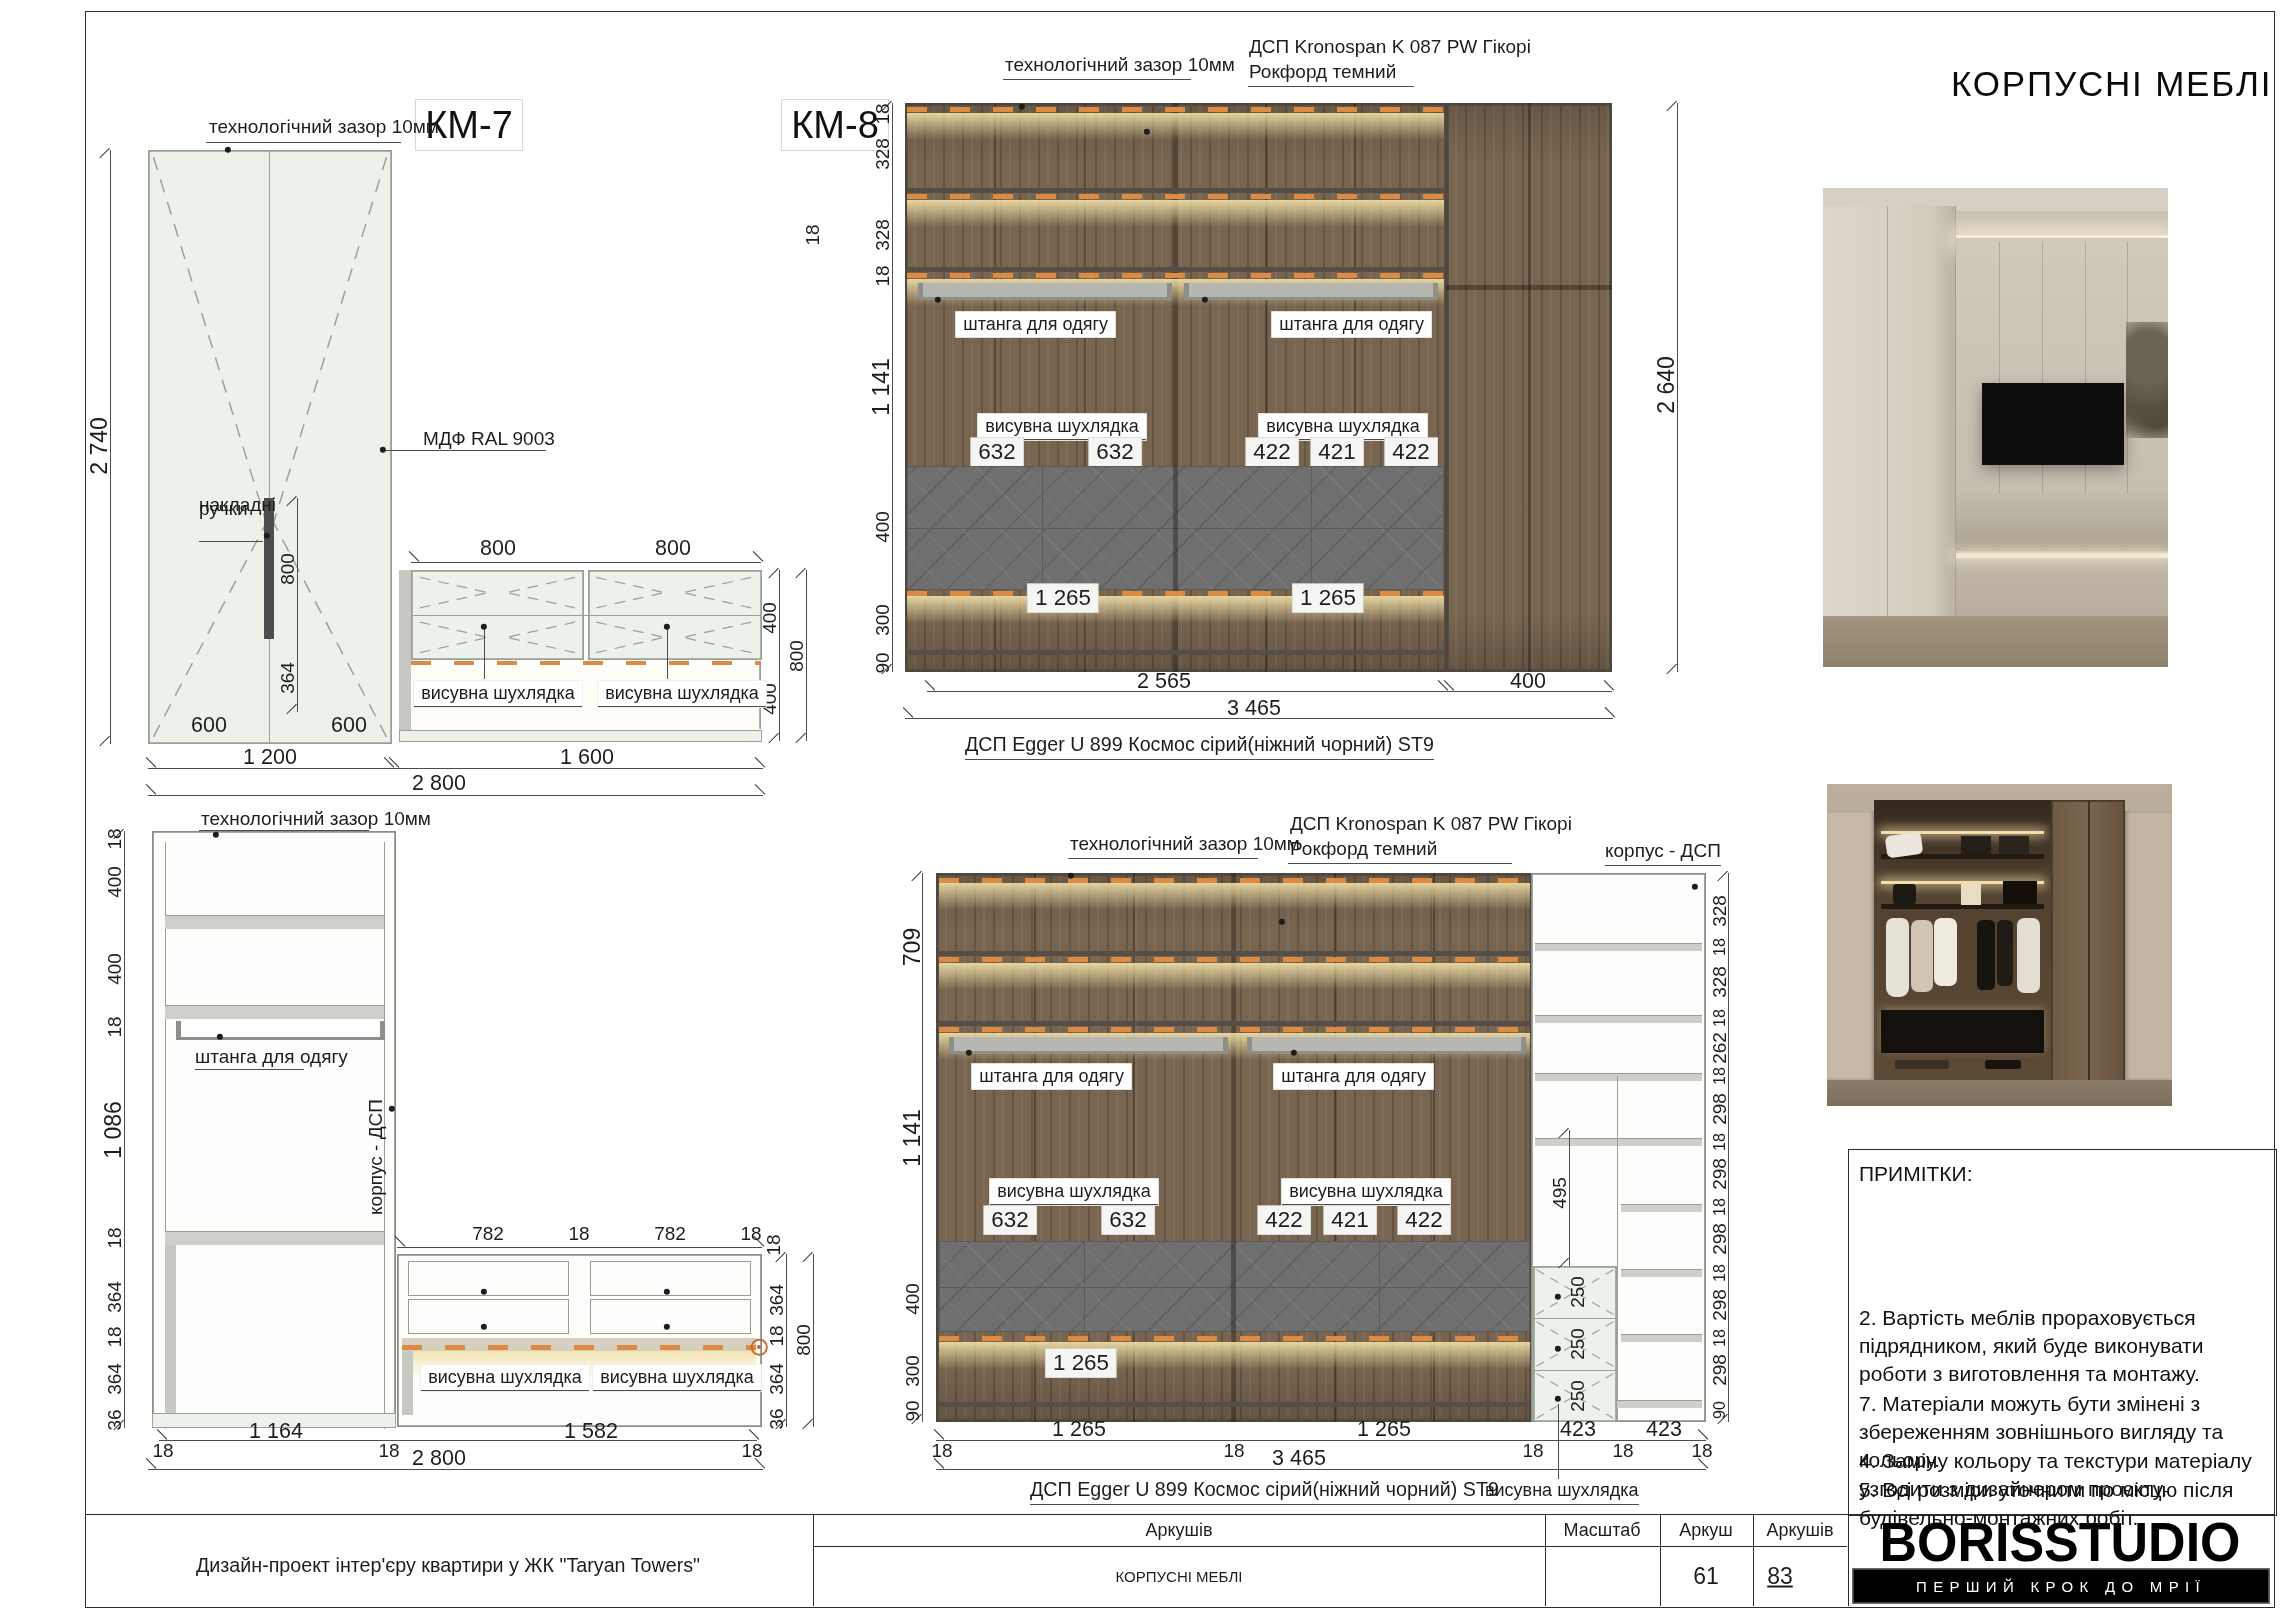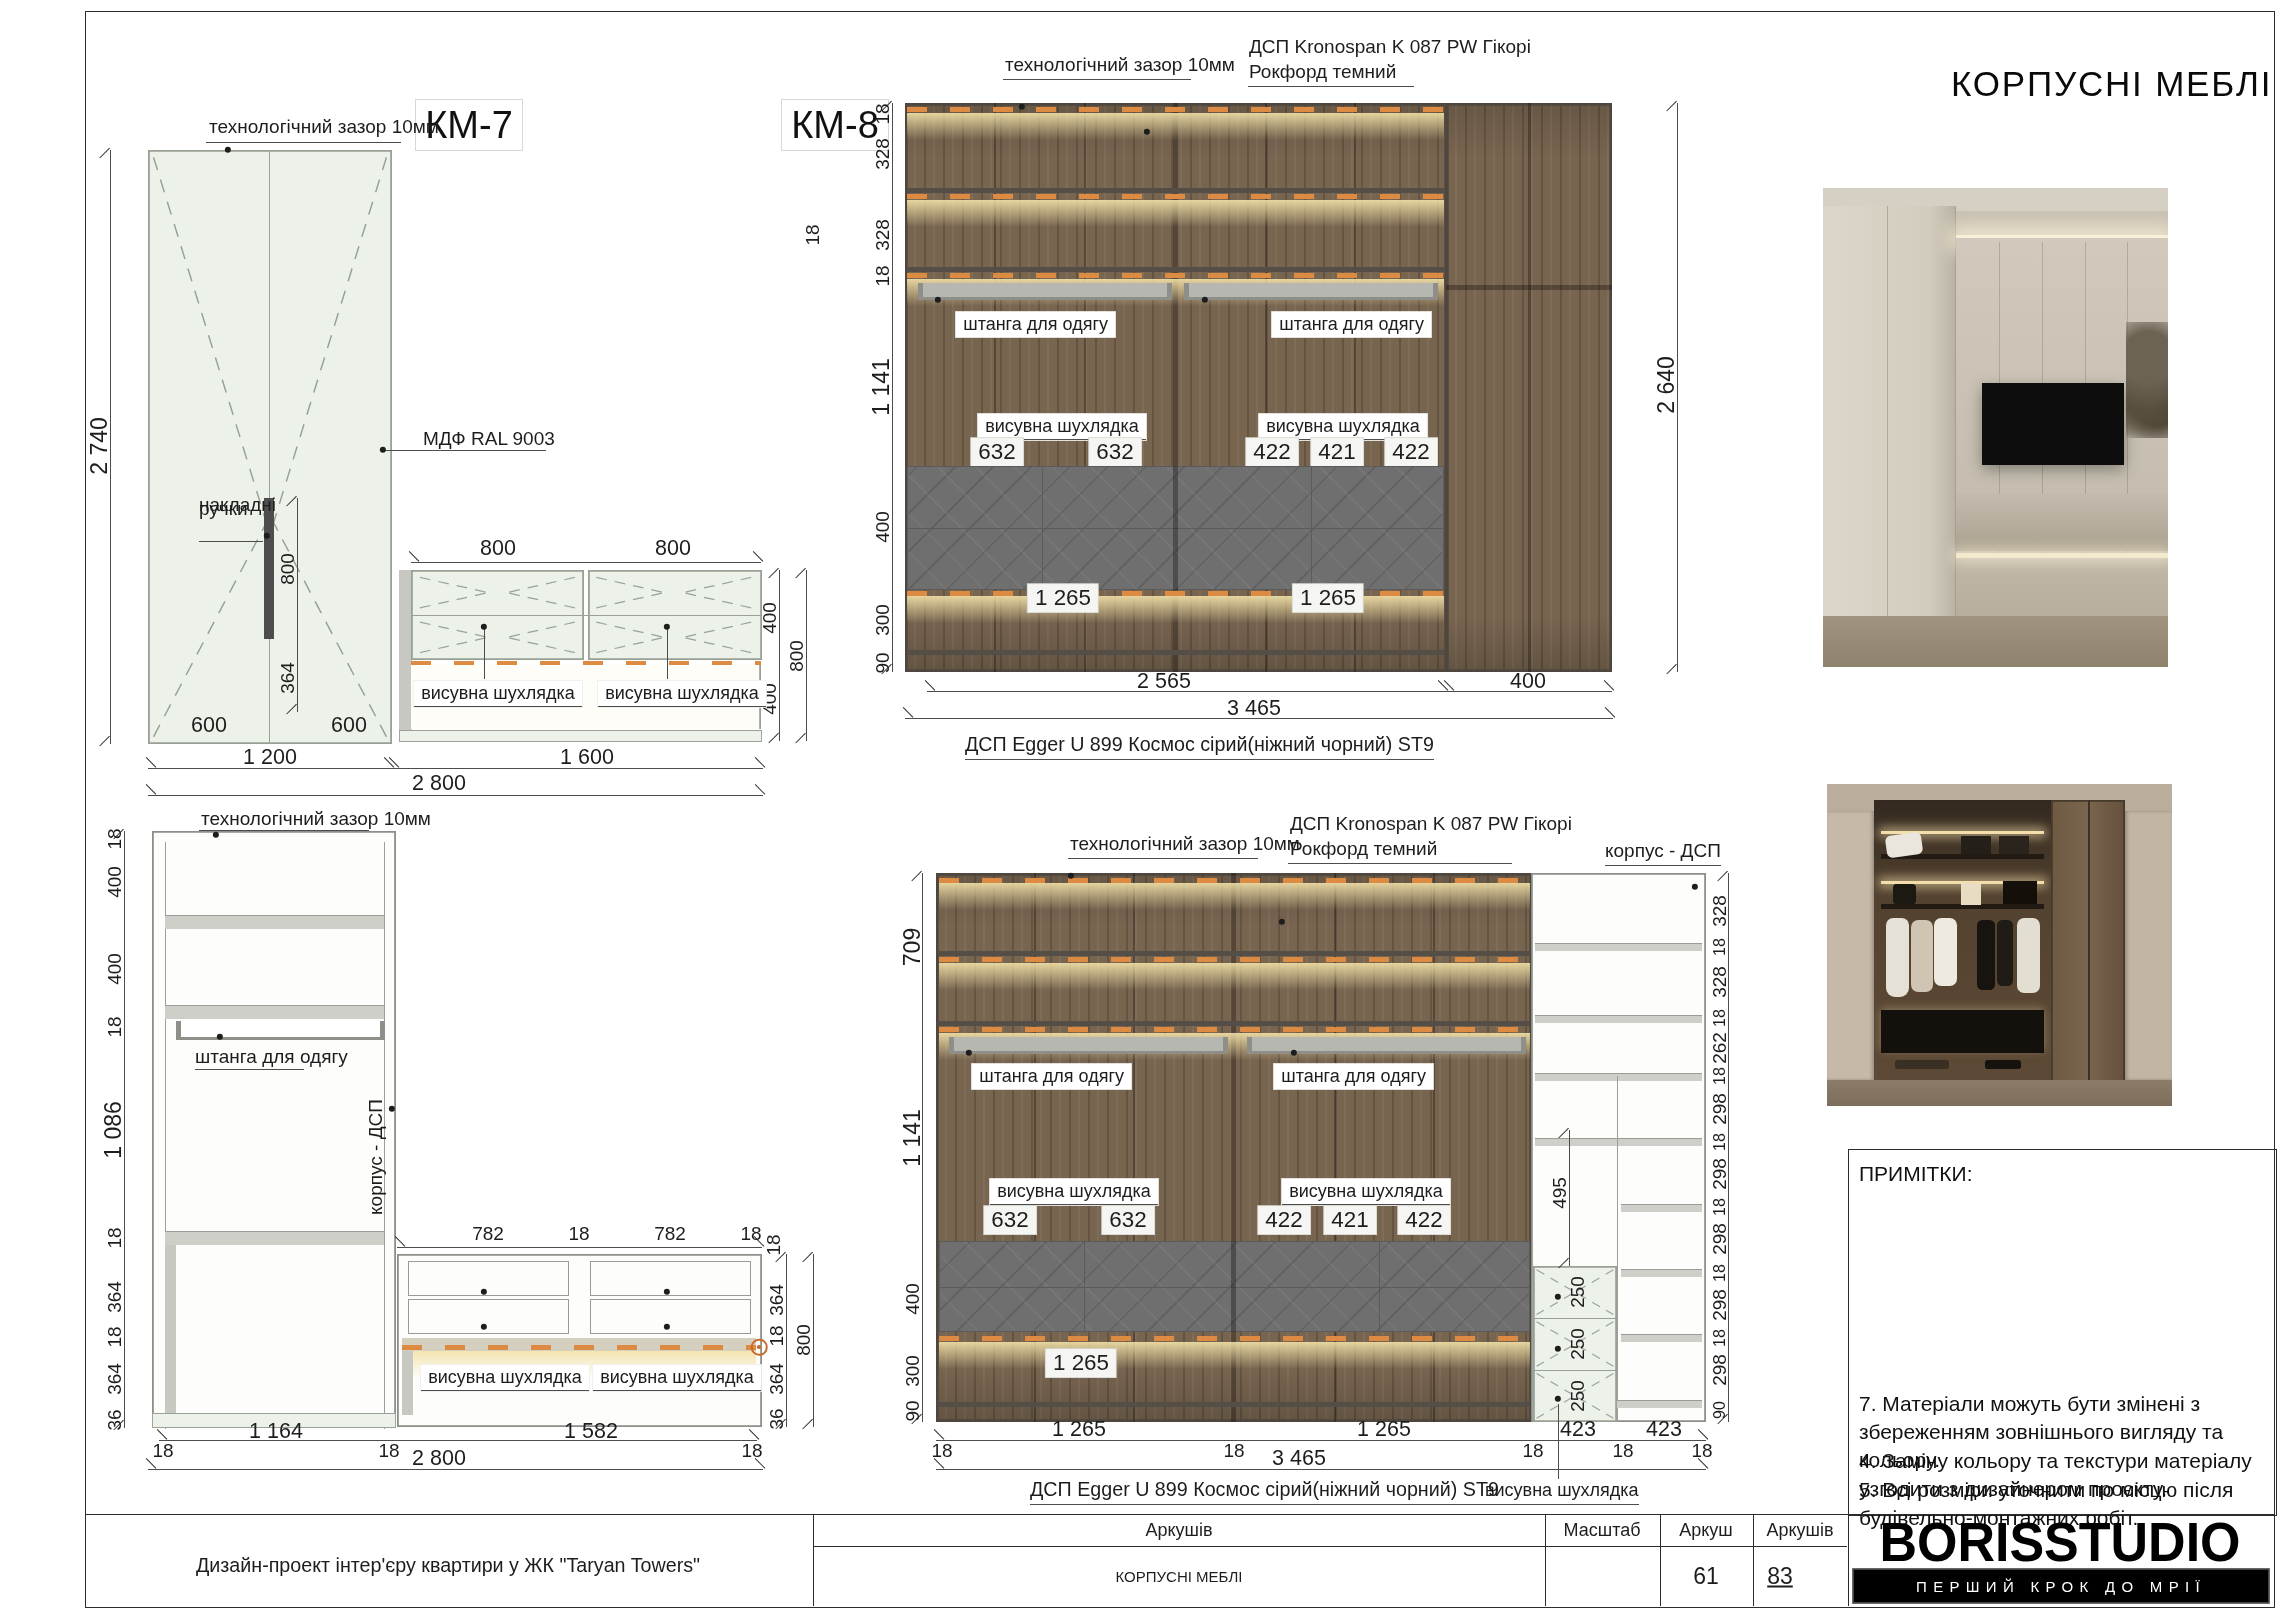--- a/index.html
+++ b/index.html
@@ -464,20 +464,21 @@
     <div class="abs" style="left:54px;top:226px;width:163px;height:43px;background:#14110d;box-shadow:0 -1.8px 9px rgba(244,222,171,.35);"></div>
     <div class="abs" style="left:68px;top:276px;width:54px;height:9px;background:#3a2f23;border-radius:2.7px;"></div>
     <div class="abs" style="left:158px;top:276px;width:36px;height:9px;background:#16120d;border-radius:2.7px;"></div>
     <div class="abs" style="left:224px;top:16px;width:74px;height:282px;background:linear-gradient(90deg,#6e5943,#7a654e 50%,#64503c);box-shadow:inset 0 0 0 1.8px #463a2b;"></div>
     <div class="abs" style="left:261px;top:16px;width:1.8px;height:282px;background:#3c3225;"></div>
     <div class="abs" style="left:0;top:296px;width:345px;height:27px;background:linear-gradient(180deg,#8b7d69,#7b6d59);"></div>
   </div>
 
   <div class="abs" style="left:1848px;top:1149px;width:427px;height:365px;border:1.8px solid #2c2c2c;"></div>
   <div class="notes" style="left:1859px;top:1160px;width:405px;">ПРИМІТКИ:</div>
+  <div class="notes" style="left:1859px;top:1304px;width:408px;">2. Вартість меблів прораховується підрядником, який буде виконувати роботи з виготовлення та монтажу.</div>
   <div class="notes" style="left:1859px;top:1390px;width:408px;">7. Матеріали можуть бути змінені з збереженням зовнішнього вигляду та кольору.</div>
   <div class="notes" style="left:1859px;top:1447px;width:408px;">4. Заміну кольору та текстури матеріалу узгодити з дизайнером проєкту.</div>
   <div class="notes" style="left:1859px;top:1476px;width:408px;">5. Всі розміри уточнити по місцю після будівельно-монтажних робіт.</div>
 
   <div class="hl" style="left:85px;top:1514px;width:2190px;border-top:1.8px solid #2c2c2c;"></div>
   <div class="hl" style="left:813px;top:1546px;width:1034px;border-top:1.3px solid #2c2c2c;"></div>
   <div class="vl" style="left:813px;top:1514px;height:92px;border-left:1.8px solid #2c2c2c;"></div>
   <div class="vl" style="left:1545px;top:1514px;height:92px;border-left:1.8px solid #2c2c2c;"></div>
   <div class="vl" style="left:1660px;top:1514px;height:92px;border-left:1.8px solid #2c2c2c;"></div>
   <div class="vl" style="left:1753px;top:1514px;height:92px;border-left:1.8px solid #2c2c2c;"></div>

